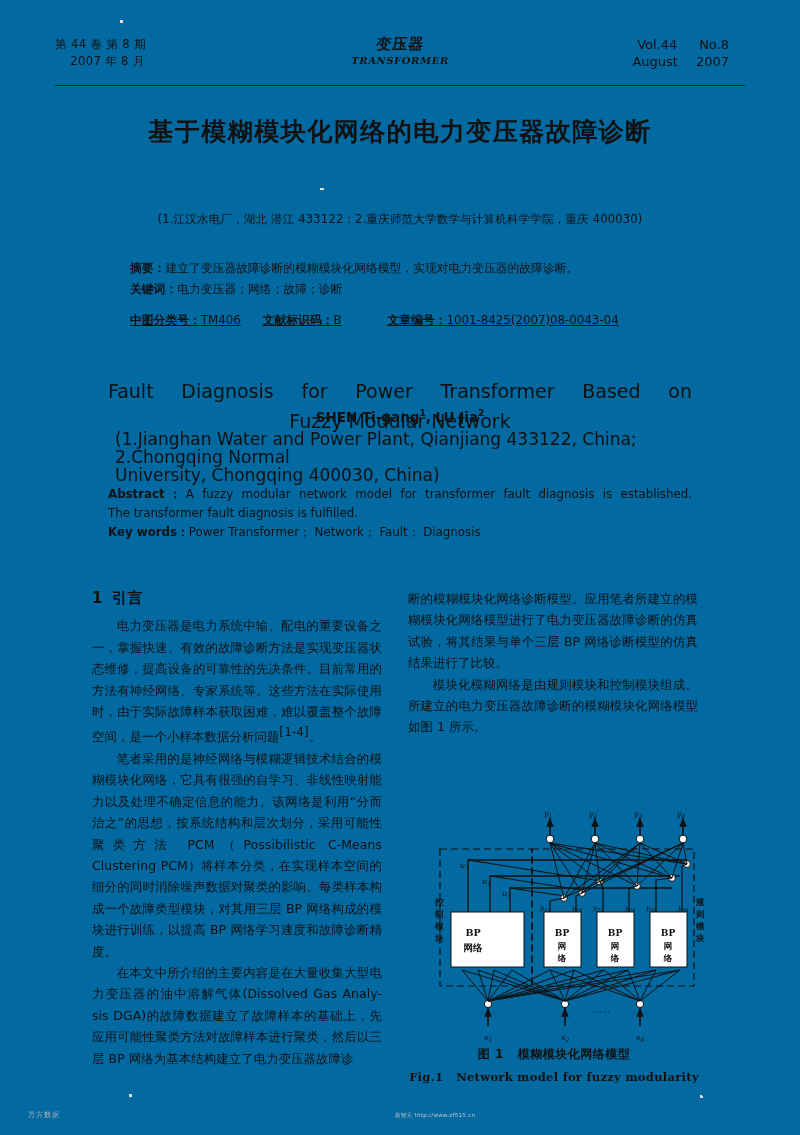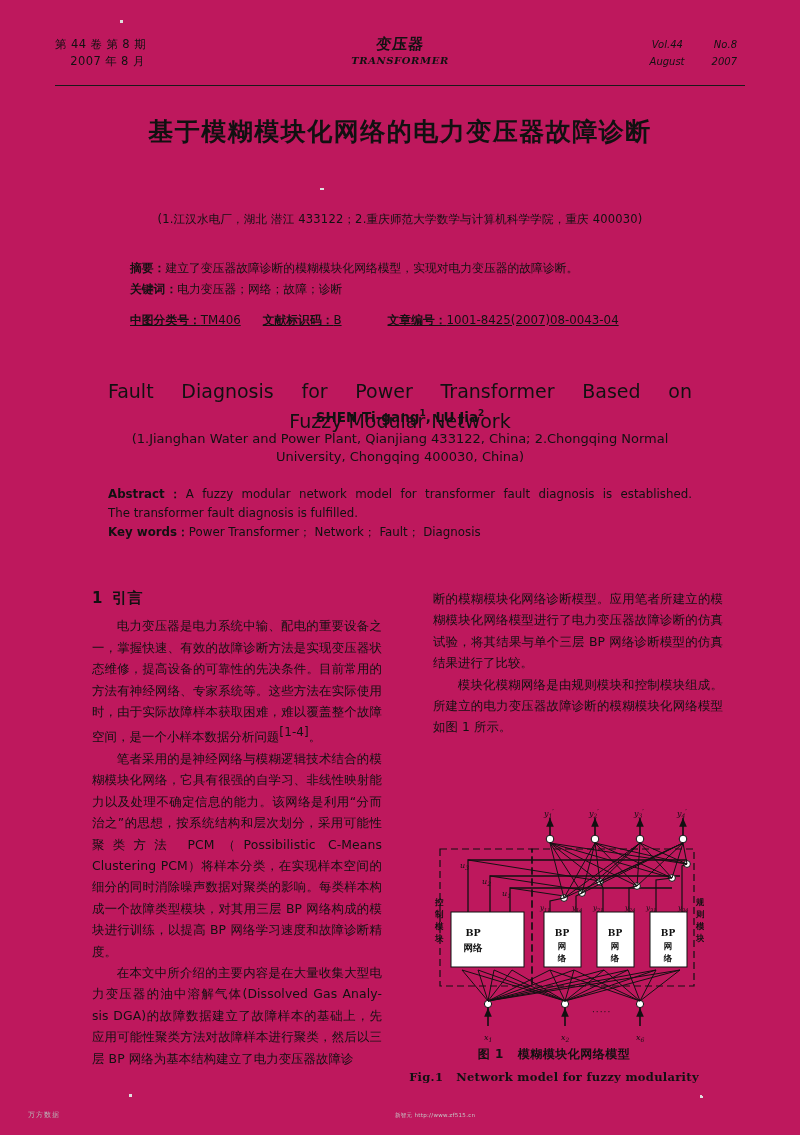--- a/index.html
+++ b/index.html
@@ -1,28 +1,28 @@
 <!DOCTYPE html>
 <html><head>
 <meta charset="utf-8">
 <style>
   html,body{margin:0;padding:0;background:#ffffff;}
   body{
     width:800px;height:1135px;position:relative;overflow:hidden;
     font-family:"DejaVu Sans","Liberation Sans",sans-serif;
     color:#111;
   }
-  .page{position:absolute;inset:0;background:#be185d;}
+  .page{position:absolute;inset:0;background:#0369a1;}
 
   
   .masthead{position:absolute;left:55px;top:36px;width:690px;height:42px;}
   .mh-left{position:absolute;left:0;top:0;text-align:left;font-size:11.5px;line-height:17px;
            font-family:"DejaVu Sans","Liberation Sans",sans-serif;letter-spacing:.4px;}
   .mh-left .l2{padding-left:14px;text-align:center;}
-  .mh-right{position:absolute;right:8px;top:0;text-align:right;font-size:10px;line-height:17px;font-style:italic;}
+  .mh-right{position:absolute;right:16px;top:0;text-align:right;font-size:13px;line-height:17px;}
   .mh-right .rowr{display:flex;justify-content:flex-end;gap:18px;}
   .mh-right .rowr span:first-child{min-width:44px;text-align:left;}
   .mh-center{position:absolute;left:50%;top:-2px;transform:translateX(-50%);text-align:center;}
   .mh-center .cn{font-size:15px;font-weight:bold;letter-spacing:1px;
                  font-family:"DejaVu Sans","Liberation Sans",sans-serif;
                  transform:skewX(-6deg);display:inline-block;}
   .mh-center .en{font-size:10px;font-weight:bold;font-style:italic;letter-spacing:.6px;
                  font-family:"DejaVu Serif","Liberation Serif",serif;margin-top:1px;}
   .rule{position:absolute;left:55px;top:85px;width:690px;height:0;border-top:1.6px solid #1a1a1a;}
 
@@ -43,31 +43,31 @@
   .clsrow .gap2{display:inline-block;width:46px;}
 
   
   .en-title{position:absolute;left:108px;top:340px;width:584px;text-align:center;
             font-size:19px;line-height:30px;
             font-family:"DejaVu Sans","Liberation Sans",sans-serif;margin-top:36px;}
   .en-title .l1{text-align:justify;text-align-last:justify;}
   .en-authors{position:absolute;left:0;right:0;top:408px;text-align:center;
               font-size:13.5px;font-weight:bold;}
   .en-authors sup{font-size:9px;}
-  .en-aff{position:absolute;left:115px;top:430px;width:570px;text-align:center;
-          font-size:13px;line-height:18px;}
+  .en-aff{position:absolute;left:115px;top:430px;width:570px;text-align:left;
+          font-size:17px;line-height:18px;}
   .en-abs{position:absolute;left:108px;top:485px;width:584px;font-size:11.8px;line-height:19px;}
   .en-abs .lbl{font-weight:bold;}
   .en-abs .just{text-align:justify;text-align-last:justify;}
 
   
   .col{position:absolute;top:588px;width:290px;font-size:12.4px;line-height:21.4px;
        font-family:"DejaVu Sans","Liberation Sans",sans-serif;text-align:justify;}
   .col-l{left:92px;}
-  .col-r{left:408px;margin-left:25px;}
+  .col-r{left:408px;}
   .sec-h{font-size:15px;font-weight:bold;margin:0 0 6px 0;letter-spacing:.5px;}
   .sec-h .num{margin-right:9px;font-family:"DejaVu Sans","Liberation Sans",sans-serif;}
   .para{margin:0;text-indent:2em;text-align:justify;letter-spacing:.1px;}
   .para sup{font-size:12px;}
   .sec-h2{font-size:15px;font-weight:bold;margin:12px 0 6px 0;letter-spacing:.5px;}
 
   
   .figwrap{position:absolute;left:432px;top:808px;width:272px;height:238px;}
   .figcap{position:absolute;left:404px;top:1046px;width:300px;text-align:center;}
   .figcap .c1{font-size:12px;font-weight:bold;letter-spacing:.5px;}

